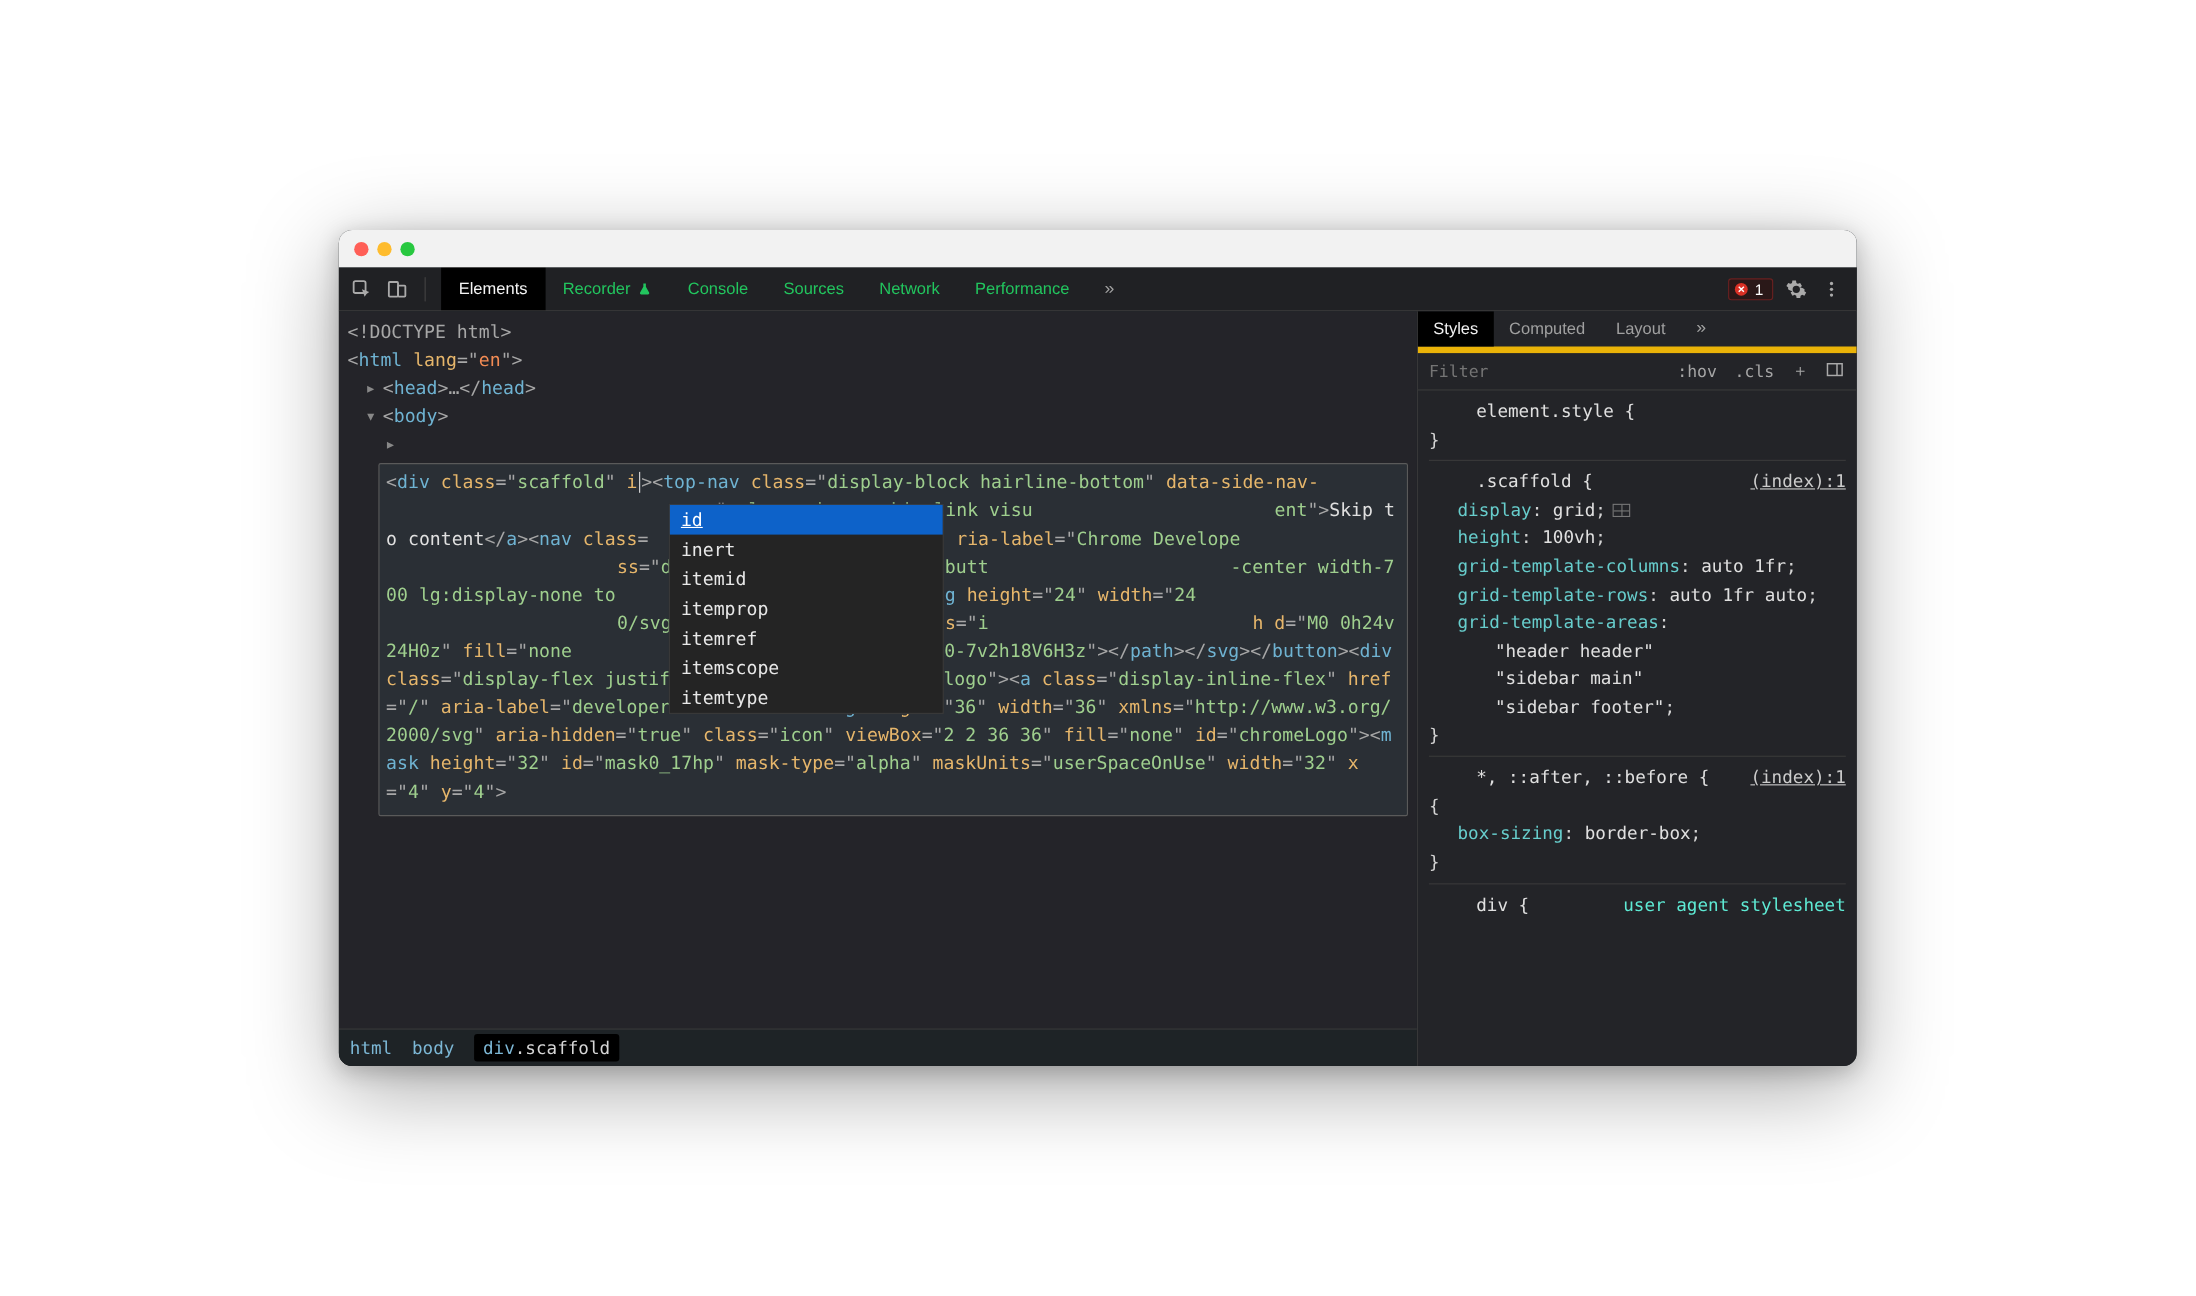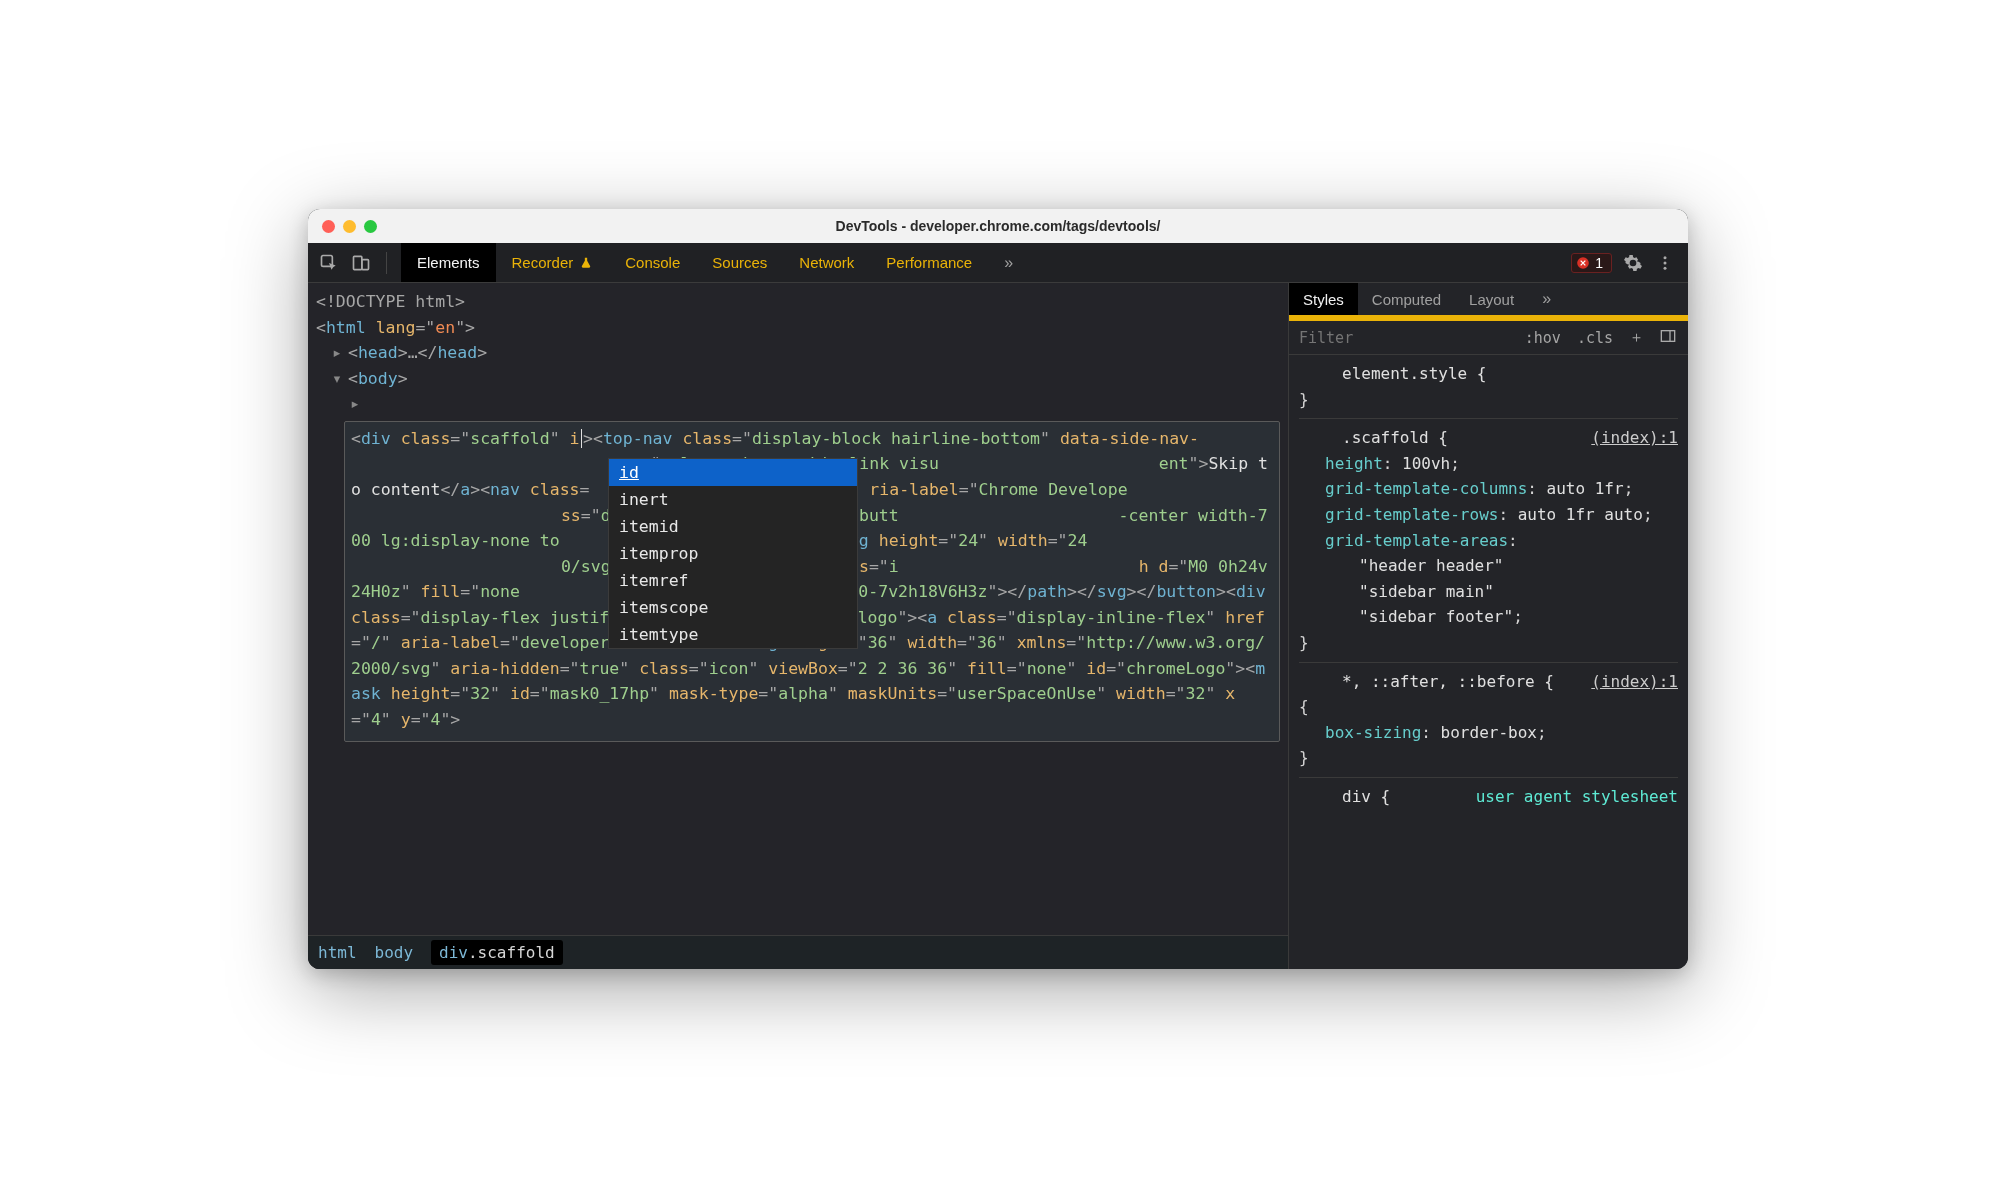--- a/index.html
+++ b/index.html
@@ -84,21 +84,21 @@
   .tabs {
     display: flex;
     align-items: stretch;
   }
   .tab {
     padding: 0 16px;
     display: flex;
     align-items: center;
     gap: 6px;
     cursor: pointer;
-    color: #eab308;
+    color: #22c55e;
   }
   .tab.active {
     background: #000;
     color: #f5f5f5;
   }
   .tool-right {
     margin-left: auto;
     display: flex;
     align-items: center;
     gap: 10px;
@@ -280,21 +280,20 @@
 <body>
 
 <div class="window">
 
   <div class="titlebar">
     <div class="traffic">
       <span class="tclose"></span>
       <span class="tmin"></span>
       <span class="tmax"></span>
     </div>
-    <div class="wtitle">DevTools - developer.chrome.com/tags/devtools/</div>
   </div>
 
   <div class="toolbar">
     <div class="tool-left">
       <div class="iconbtn">
         <svg width="20" height="20" viewBox="0 0 24 24" fill="none" stroke="currentColor" stroke-width="2">
             <rect x="3" y="3" width="13" height="13" rx="2"></rect>
             <path d="M12 12 l8 3 -3 2 -2 3 z" fill="currentColor" stroke="none"></path>
           </svg>
       </div>
@@ -464,20 +463,21 @@
             </svg>
         </span>
       </div>
       <div class="rules">
         <div><span class="sel">element.style {</span></div>
         <div>}</div>
 
         <div class="block">
           <span class="link">(index):1</span>
           <span class="sel">.scaffold {</span>
+          <div class="indent"><span class="prop">display</span>: <span class="val">grid</span>;<span class="grid-swatch"></span></div>
           <div class="indent"><span class="prop">height</span>: <span class="val">100vh</span>;</div>
           <div class="indent"><span class="prop">grid-template-columns</span>: <span class="val">auto 1fr</span>;</div>
           <div class="indent"><span class="prop">grid-template-rows</span>: <span class="val">auto 1fr auto</span>;</div>
           <div class="indent"><span class="prop">grid-template-areas</span>:</div>
           <div class="indent" style="padding-left:60px"><span class="val">"header header"</span></div>
           <div class="indent" style="padding-left:60px"><span class="val">"sidebar main"</span></div>
           <div class="indent" style="padding-left:60px"><span class="val">"sidebar footer"</span>;</div>
           <div>}</div>
         </div>
 

